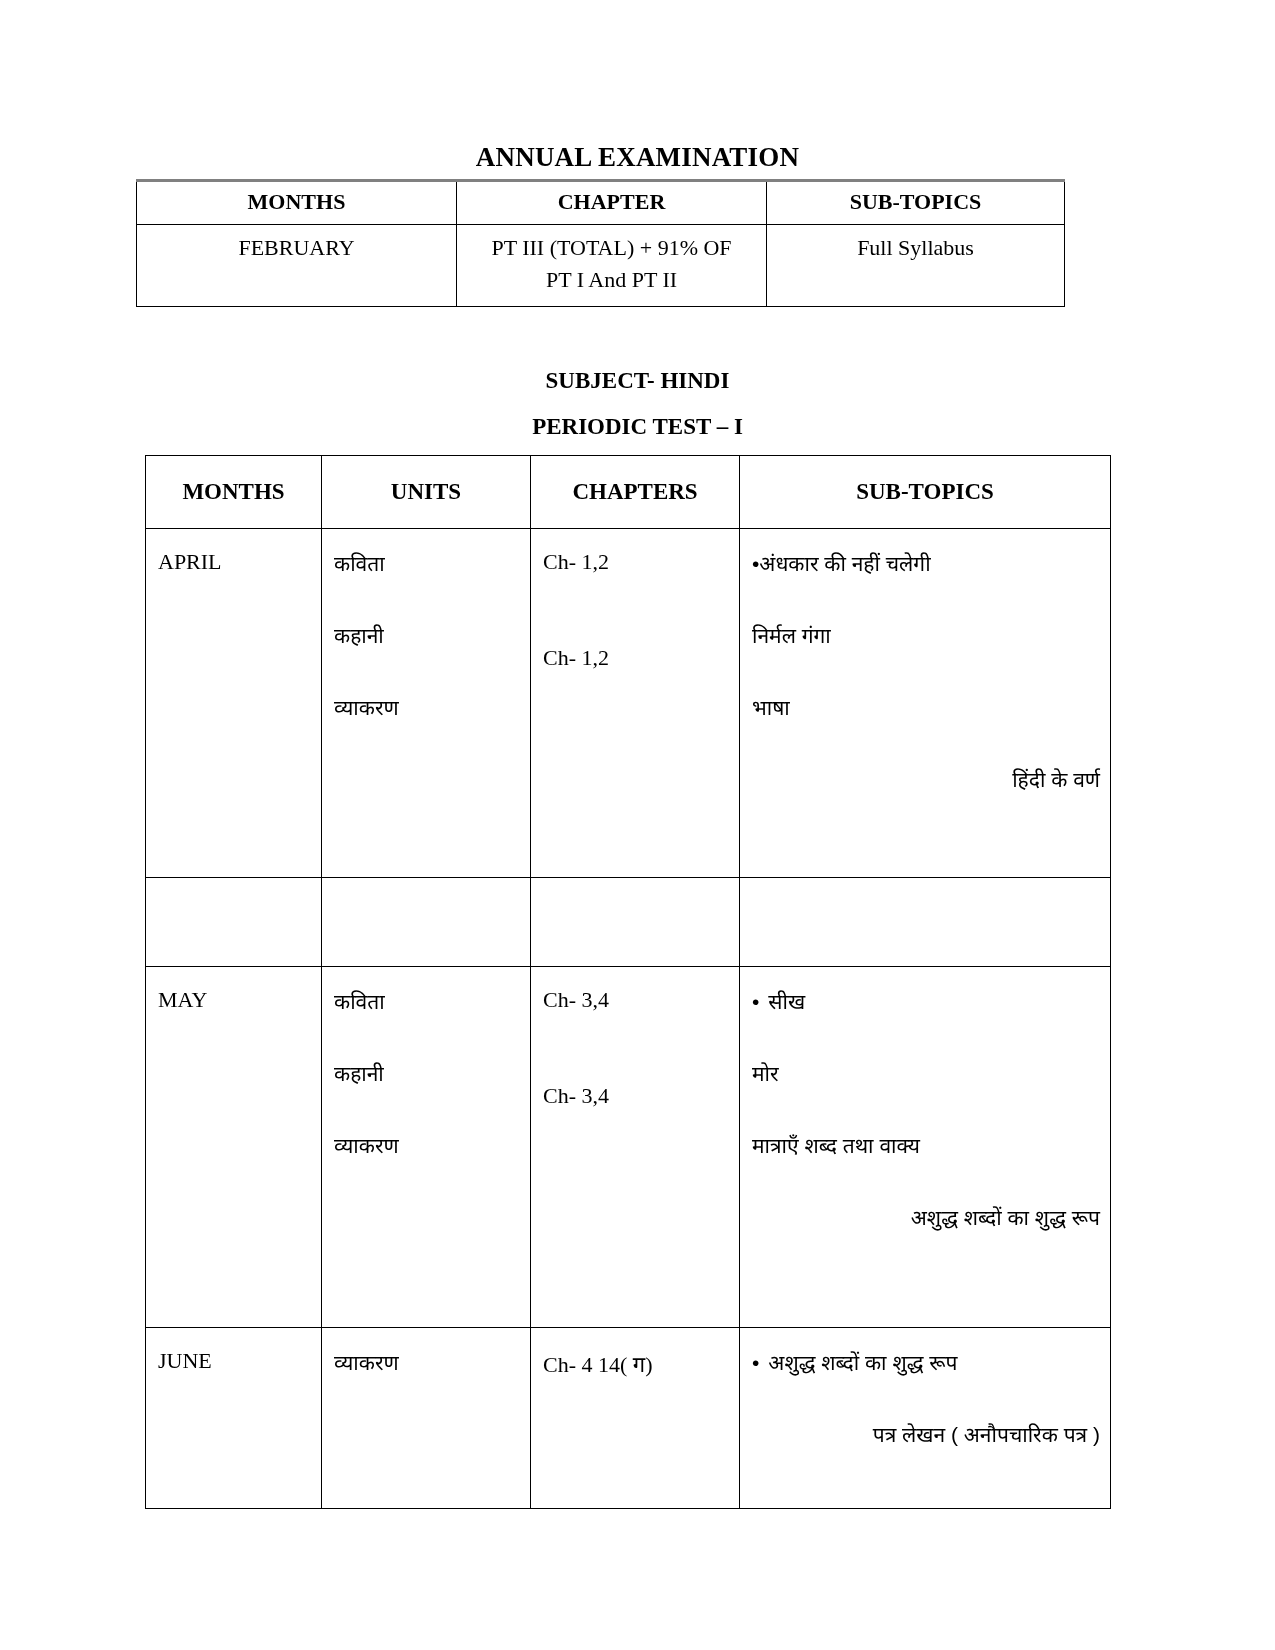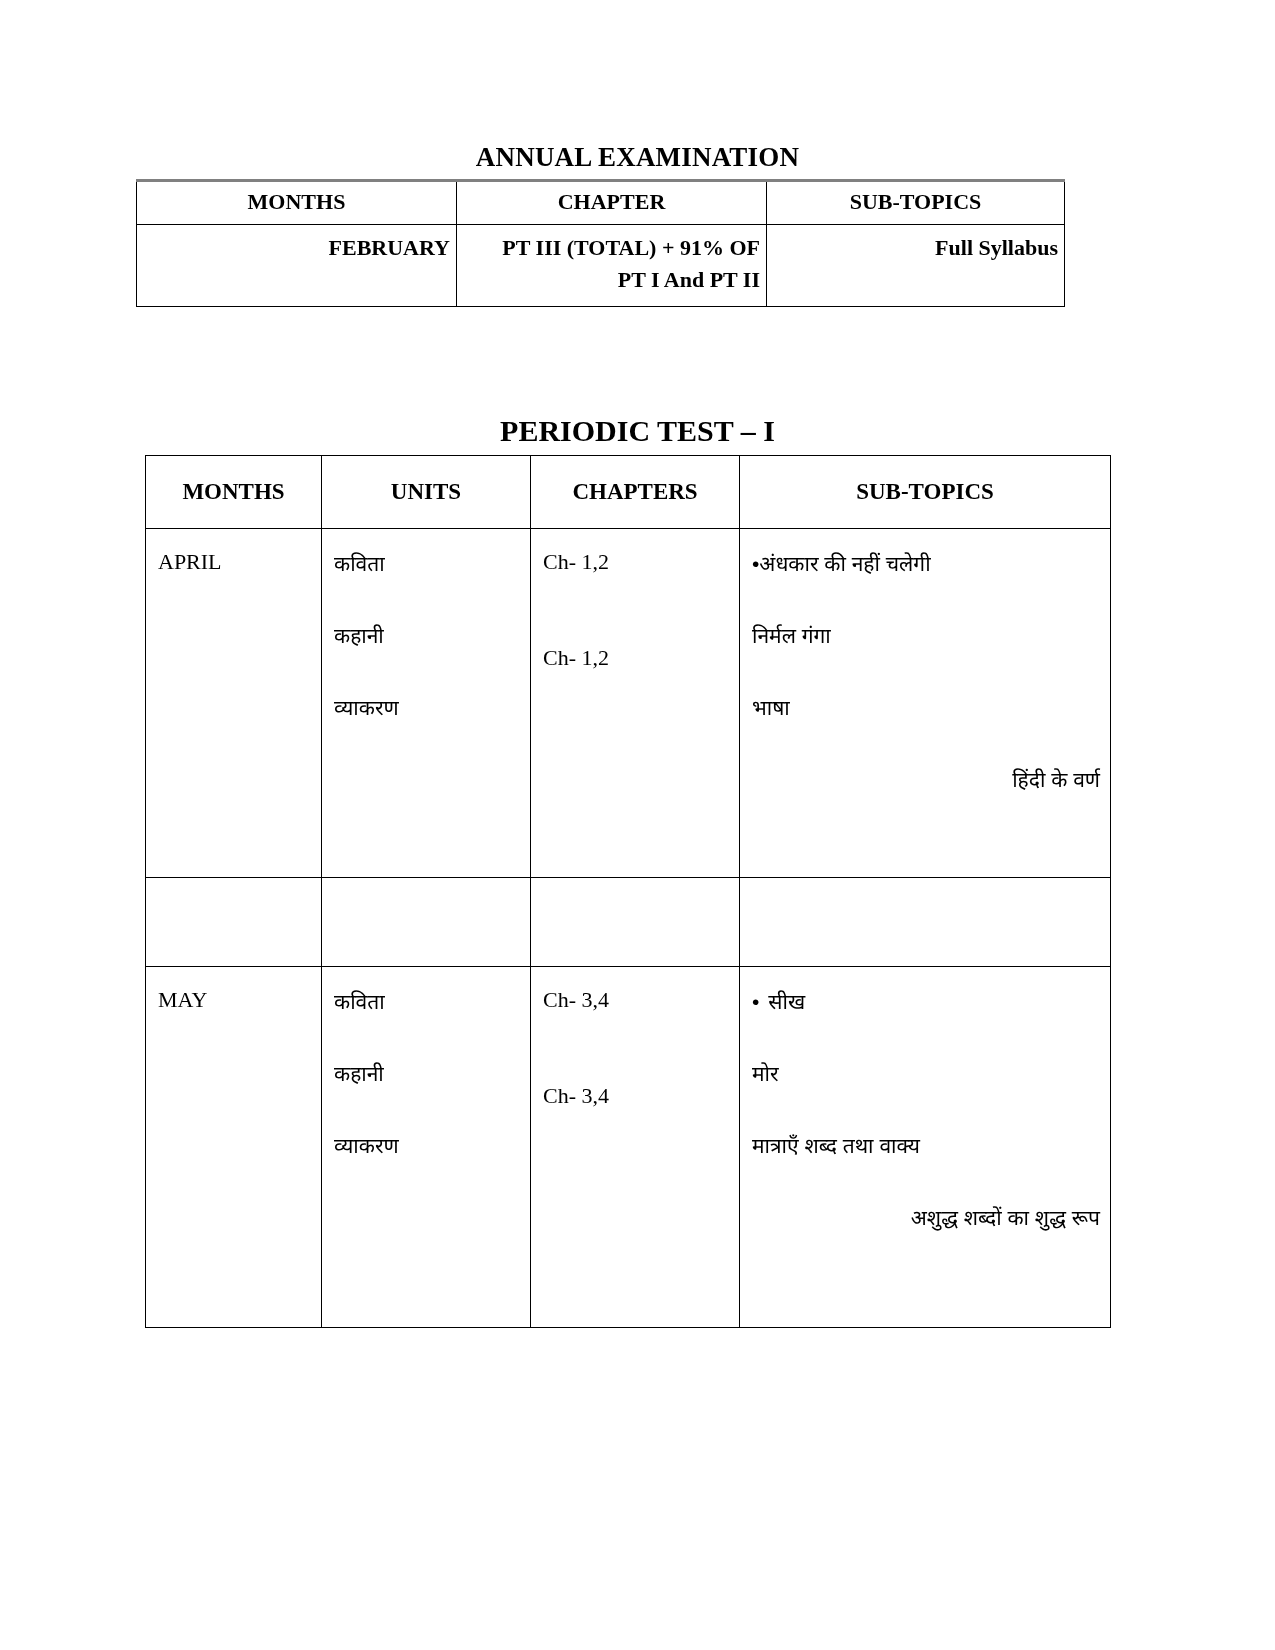--- a/index.html
+++ b/index.html
@@ -46,21 +46,21 @@
     font-weight: bold;
     font-size: 23px;
   }
   #periodic-test-heading {
     position: absolute;
     left: 0;
     top: 414px;
     width: 1275px;
     text-align: center;
     font-weight: bold;
-    font-size: 30px;
+    font-size: 23px;
   }
 
   
   table {
     border-collapse: collapse;
     table-layout: fixed;
   }
   table td, table th {
     border: 1px solid #000000;
     vertical-align: top;
@@ -81,23 +81,22 @@
     text-align: center;
     font-size: 22px;
     line-height: 1.45;
   }
   #annual-exam-table th {
     font-weight: bold;
     height: 34px;
     padding: 4px 6px 4px 6px;
   }
   #annual-exam-table td {
-    font-weight: bold;
+    font-weight: normal;
     padding: 7px 6px 10px 6px;
-    text-align: right;
   }
   #annual-exam-table .col-months   { width: 320px; }
   #annual-exam-table .col-chapter  { width: 310px; }
   #annual-exam-table .col-subtopics{ width: 298px; }
 
   
   #periodic-test-table {
     position: absolute;
     left: 145px;
     top: 455px;
@@ -175,20 +174,21 @@
         <td>FEBRUARY</td>
         <td>
           <div>PT III (TOTAL) + 91% OF</div>
           <div>PT I And PT II</div>
         </td>
         <td>Full Syllabus</td>
       </tr>
     </tbody>
   </table>
 
+  <div id="subject-heading">SUBJECT- HINDI</div>
   <div id="periodic-test-heading">PERIODIC TEST – I</div>
 
   <table id="periodic-test-table">
     <colgroup>
       <col class="col-months">
         <col class="col-units">
         <col class="col-chapters">
         <col class="col-subtopics">
     </colgroup>
     <thead>
@@ -251,17 +251,36 @@
         <td>
           <div class="subtopics">
             <div class="hindi bullet-space">सीख</div>
             <div class="hindi">मोर</div>
             <div class="hindi">मात्राएँ शब्द तथा वाक्य</div>
             <div class="hindi">अशुद्ध शब्दों का शुद्ध रूप</div>
           </div>
         </td>
       </tr>
 
+      <tr class="row-june">
+        <td class="pad-top-june">JUNE</td>
+        <td class="pad-top-june">
+          <div class="cell-stack">
+            <div class="hindi">व्याकरण</div>
+          </div>
+        </td>
+        <td class="pad-top-june">
+          <div class="cell-stack chapters">
+            <div>Ch- 4 14( ग)</div>
+          </div>
+        </td>
+        <td class="pad-top-june">
+          <div class="subtopics">
+            <div class="hindi bullet-space">अशुद्ध शब्दों का शुद्ध रूप</div>
+            <div class="hindi">पत्र लेखन ( अनौपचारिक पत्र )</div>
+          </div>
+        </td>
+      </tr>
 
     </tbody>
   </table>
 
 </div>
 
 </body></html>

